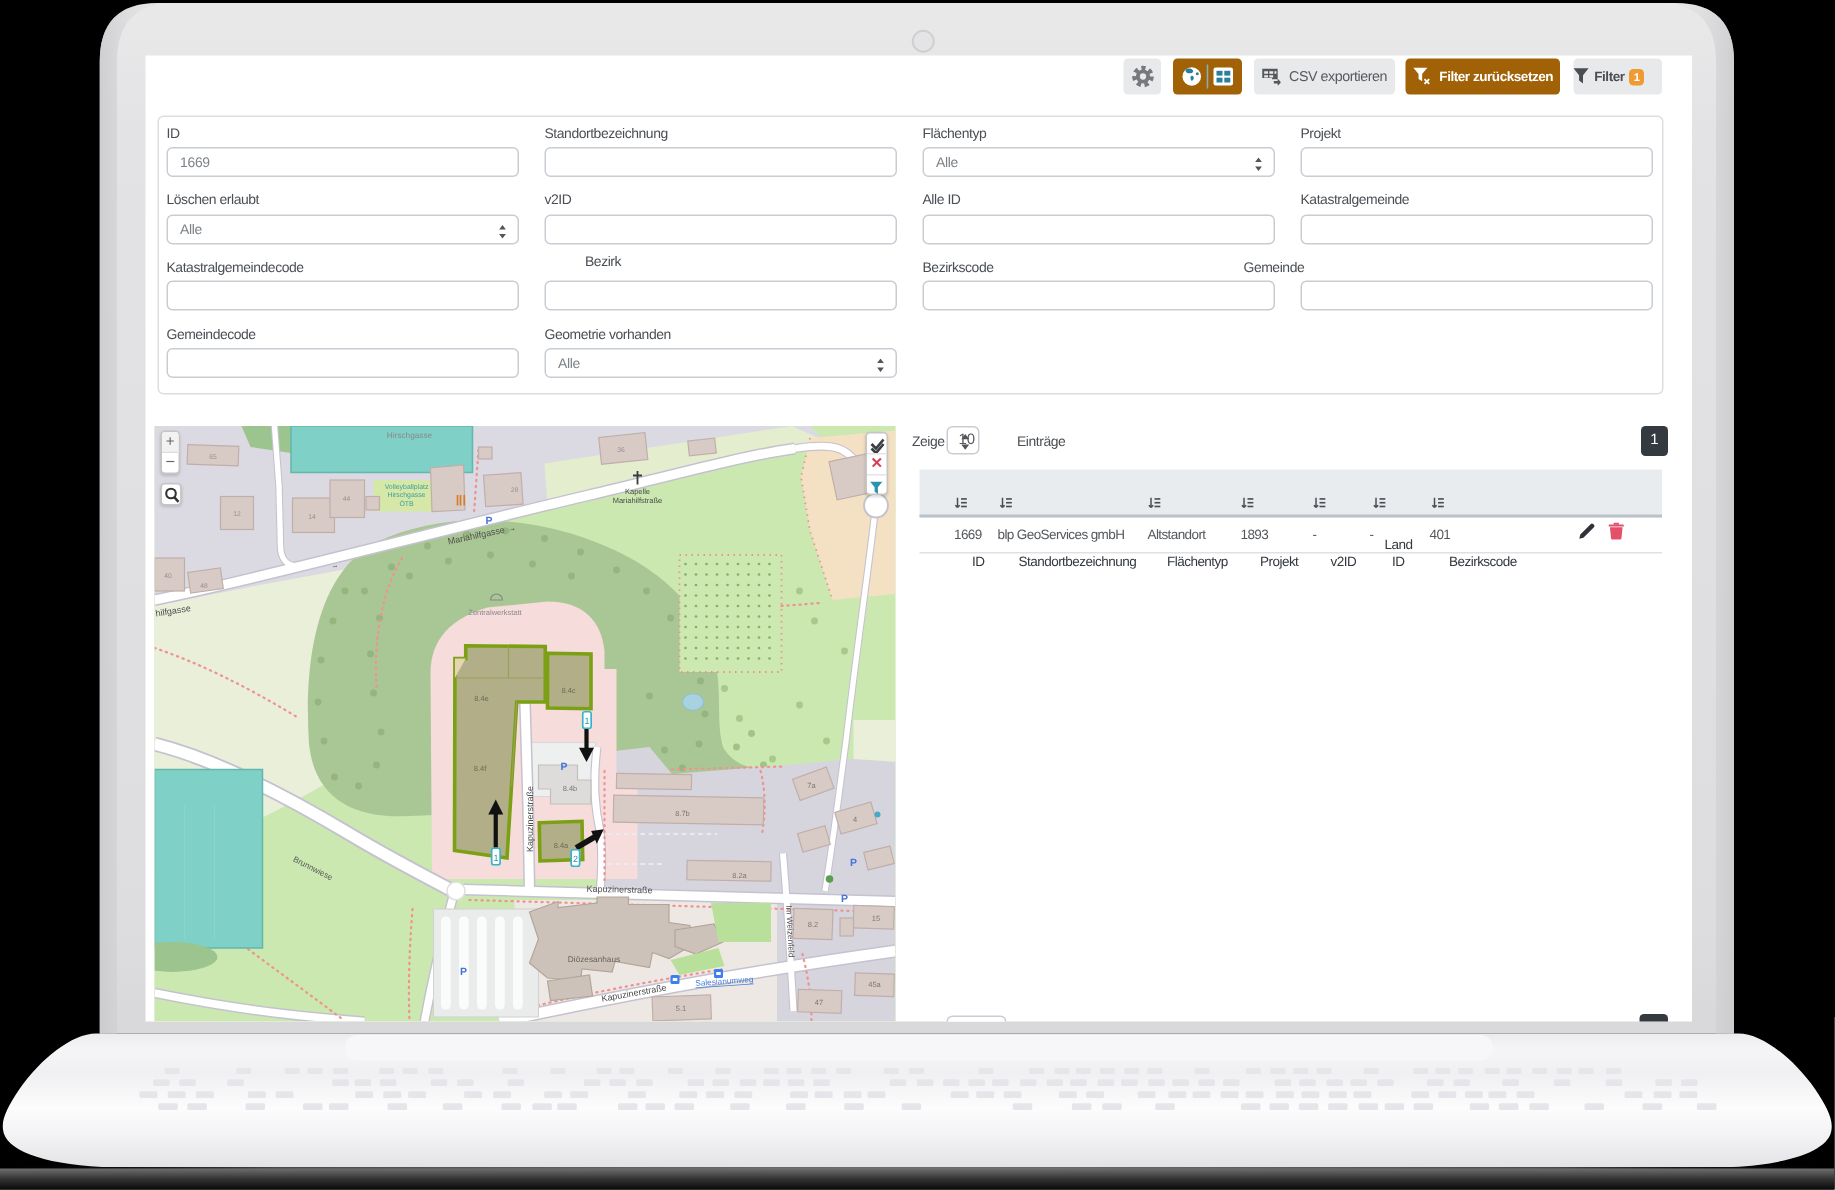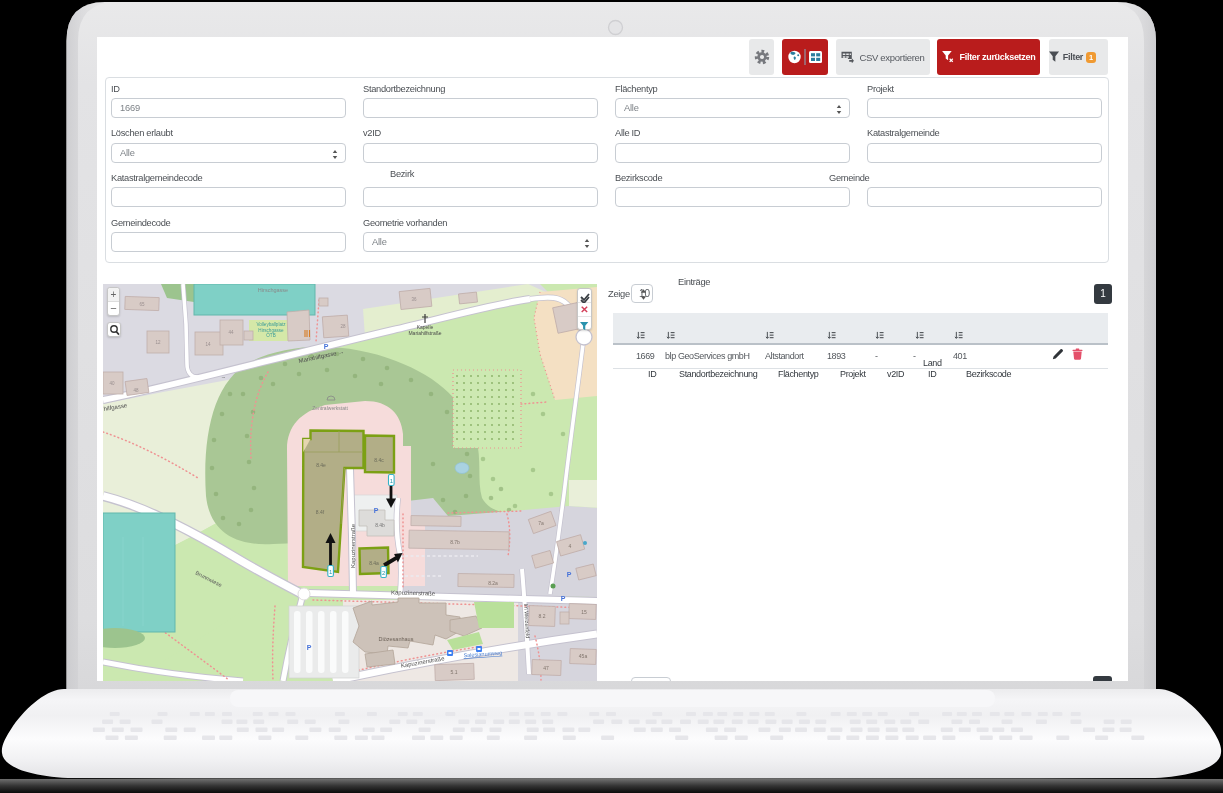--- a/index.html
+++ b/index.html
@@ -1,21 +1,21 @@
 <!DOCTYPE html>
 <html><head>
 <meta charset="utf-8">
 <style>
   html,body{margin:0;padding:0;background:#000;width:1223px;height:793px;overflow:hidden;}
   *{box-sizing:border-box;font-family:"Liberation Sans",sans-serif;}
   #frame{position:absolute;left:0;top:0;}
   #screen{position:absolute;left:97px;top:37px;width:1031px;height:644px;background:#fff;overflow:hidden;}
-  .btn{position:absolute;top:2px;height:36px;border-radius:3px;font-size:9.5px;letter-spacing:-0.3px;display:flex;align-items:center;justify-content:center;white-space:nowrap;}
+  .btn{position:absolute;top:2px;height:24px;border-radius:3px;font-size:9.5px;letter-spacing:-0.3px;display:flex;align-items:center;justify-content:center;white-space:nowrap;}
   .btn-grey{background:#e8e9ea;color:#565a60;}
-  .btn-blue{background:#b91c1c;color:#fff;}
+  .btn-blue{background:#a16207;color:#fff;}
   #panel{position:absolute;left:8px;top:40px;width:1004px;height:186px;background:#fff;border:1px solid #dadee2;border-radius:4px;}
   .lbl{position:absolute;font-size:9.3px;color:#4b4f54;white-space:nowrap;letter-spacing:-0.3px;}
   .inp{position:absolute;width:235px;height:20px;border:1px solid #c8cdd3;border-radius:4px;background:#fff;font-size:9.3px;color:#7d8287;line-height:18px;padding-left:8px;letter-spacing:-0.2px;}
   .sel-ar{position:absolute;right:7px;top:5.5px;width:6px;height:9px;}
   #map{position:absolute;left:6px;top:247px;width:494px;height:397px;overflow:hidden;background:#cbe8b0;}
   #map>svg{filter:blur(0.35px);}
   .mapbtn{position:absolute;background:#fff;border:1px solid #c6c6c6;border-radius:3px;box-shadow:0 1px 2px rgba(0,0,0,.15);}
   .thead-cell{position:absolute;font-size:9px;color:#33383e;white-space:nowrap;letter-spacing:-0.35px;margin-top:38px;}
   .sorti{position:absolute;top:294px;width:9px;height:9px;}
   .tcell{position:absolute;font-size:9px;color:#54585d;white-space:nowrap;letter-spacing:-0.4px;}
@@ -716,21 +716,21 @@
           </svg></div>
     </div>
 
   </div>
 
   
   <div class="lbl" style="left:511px;top:252px;">Zeige</div>
   <div style="position:absolute;left:534px;top:247px;width:22px;height:19px;border:1px solid #c8cdd3;border-radius:4px;background:#fff;font-size:10px;color:#55595e;line-height:17px;padding-left:7px;">10<svg style="position:absolute;right:5px;top:4px;width:7px;height:11px;" viewBox="0 0 8 12">
         <path fill="#555" d="M4 0l3 4H1zM4 12L1 8h6z"></path>
       </svg></div>
-  <div class="lbl" style="left:581px;top:240px;">Einträge</div>
+  <div class="lbl" style="left:581px;top:252px;">Einträge</div>
   <div style="position:absolute;left:997px;top:247px;width:18px;height:20px;background:#343a40;border-radius:3px;color:#fff;font-size:10px;text-align:center;line-height:20px;">1</div>
 
   <div style="position:absolute;left:516px;top:276px;width:495px;height:32px;background:#e9ecef;border-bottom:2px solid #bac1c8;"></div>
   <div style="position:absolute;left:516px;top:331px;width:495px;height:1px;background:#dde1e5;"></div>
 
   <div class="thead-cell" style="left:826px;top:283px;">Land</div>
   <svg class="sorti" style="left:539px;" viewBox="0 0 10 10">
       <use href="#srt"></use>
     </svg><div class="thead-cell" style="left:551px;top:294px;">ID</div>
   <svg class="sorti" style="left:569px;" viewBox="0 0 10 10">

